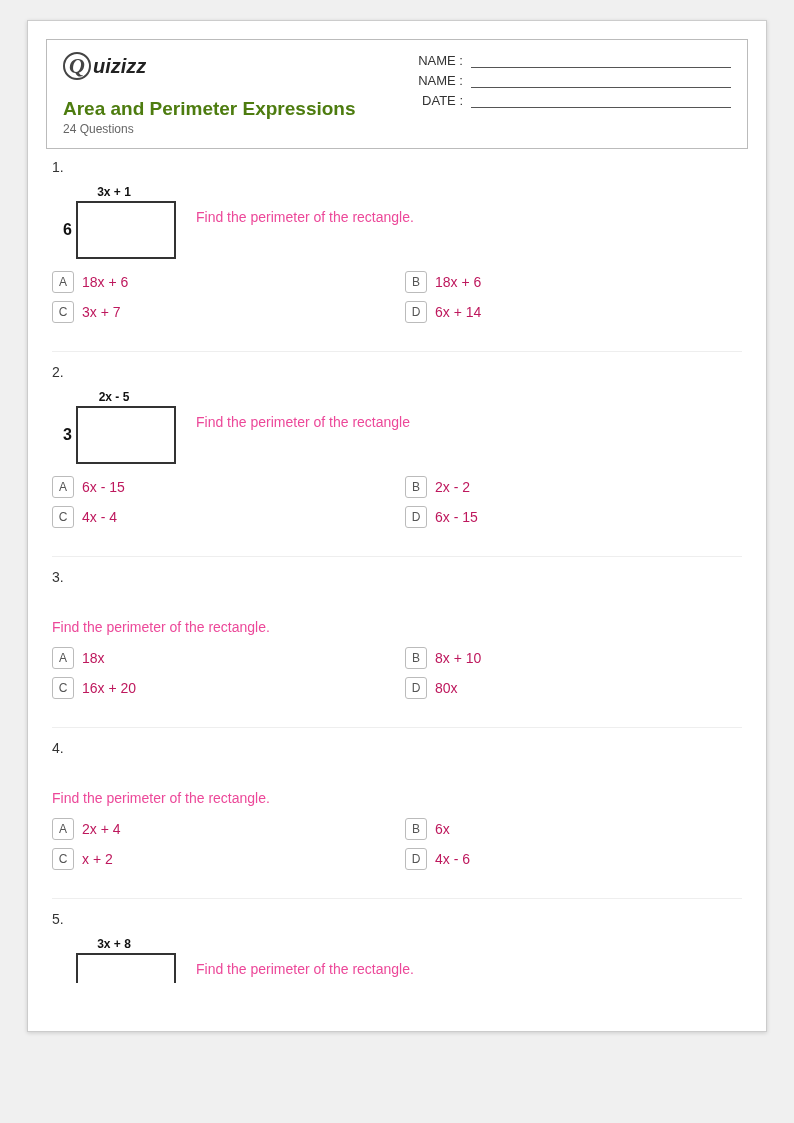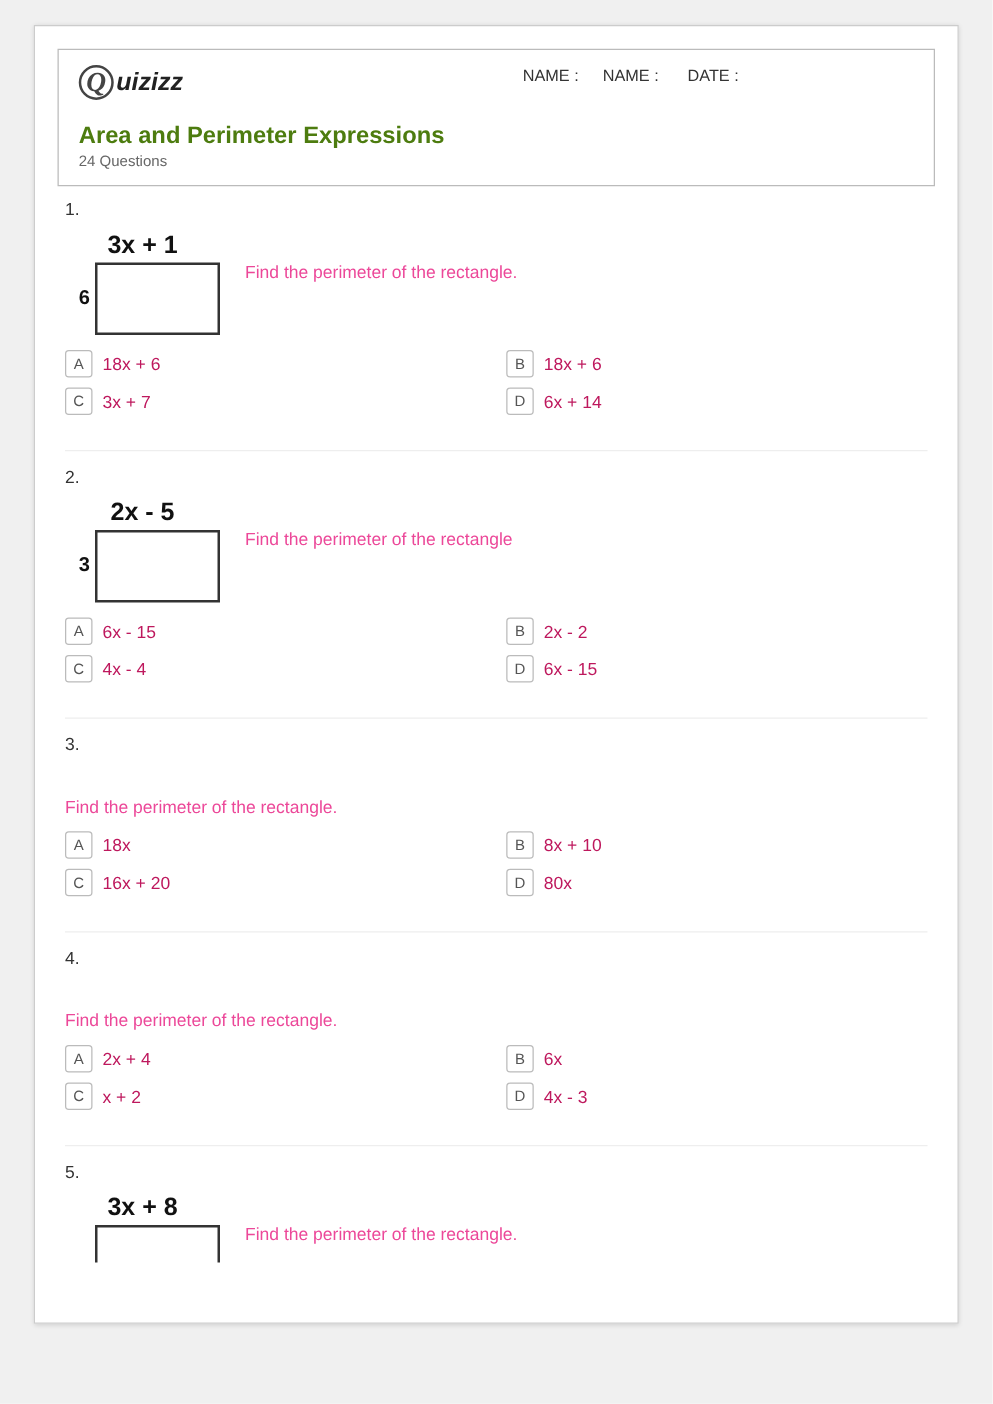--- a/index.html
+++ b/index.html
@@ -61,21 +61,21 @@
       font-weight: bold;
       color: #4d7c0f;
       margin-bottom: 2px;
     }
     .quiz-sub {
       font-size: 12px;
       color: #666;
     }
     .header-right {
       display: flex;
-      flex-direction: row;
+      flex-direction: column;
       gap: 4px;
       min-width: 320px;
     }
     .field-row {
       display: flex;
       align-items: center;
       gap: 8px;
     }
     .field-label {
       font-size: 13px;
@@ -108,21 +108,21 @@
       margin-bottom: 12px;
     }
     .rect-diagram {
       display: flex;
       flex-direction: column;
       align-items: center;
       position: relative;
       margin-top: 4px;
     }
     .rect-top-label {
-      font-size: 20px;
+      font-size: 12px;
       font-weight: bold;
       color: #111;
       margin-bottom: 2px;
       text-align: left;
     }
     .rect-row {
       display: flex;
       align-items: center;
     }
     .rect-side-label {
@@ -318,21 +318,21 @@
         <div class="choice">
           <div class="choice-letter">B</div>
           <span class="choice-text">6x</span>
         </div>
         <div class="choice">
           <div class="choice-letter">C</div>
           <span class="choice-text">x + 2</span>
         </div>
         <div class="choice">
           <div class="choice-letter">D</div>
-          <span class="choice-text">4x - 3</span>
+          <span class="choice-text">4x - 6</span>
         </div>
       </div>
     </div>
 
     <hr class="divider">
 
     <div class="question-block">
       <div class="question-num">5.</div>
       <div class="q-body">
         <div class="rect-diagram">

